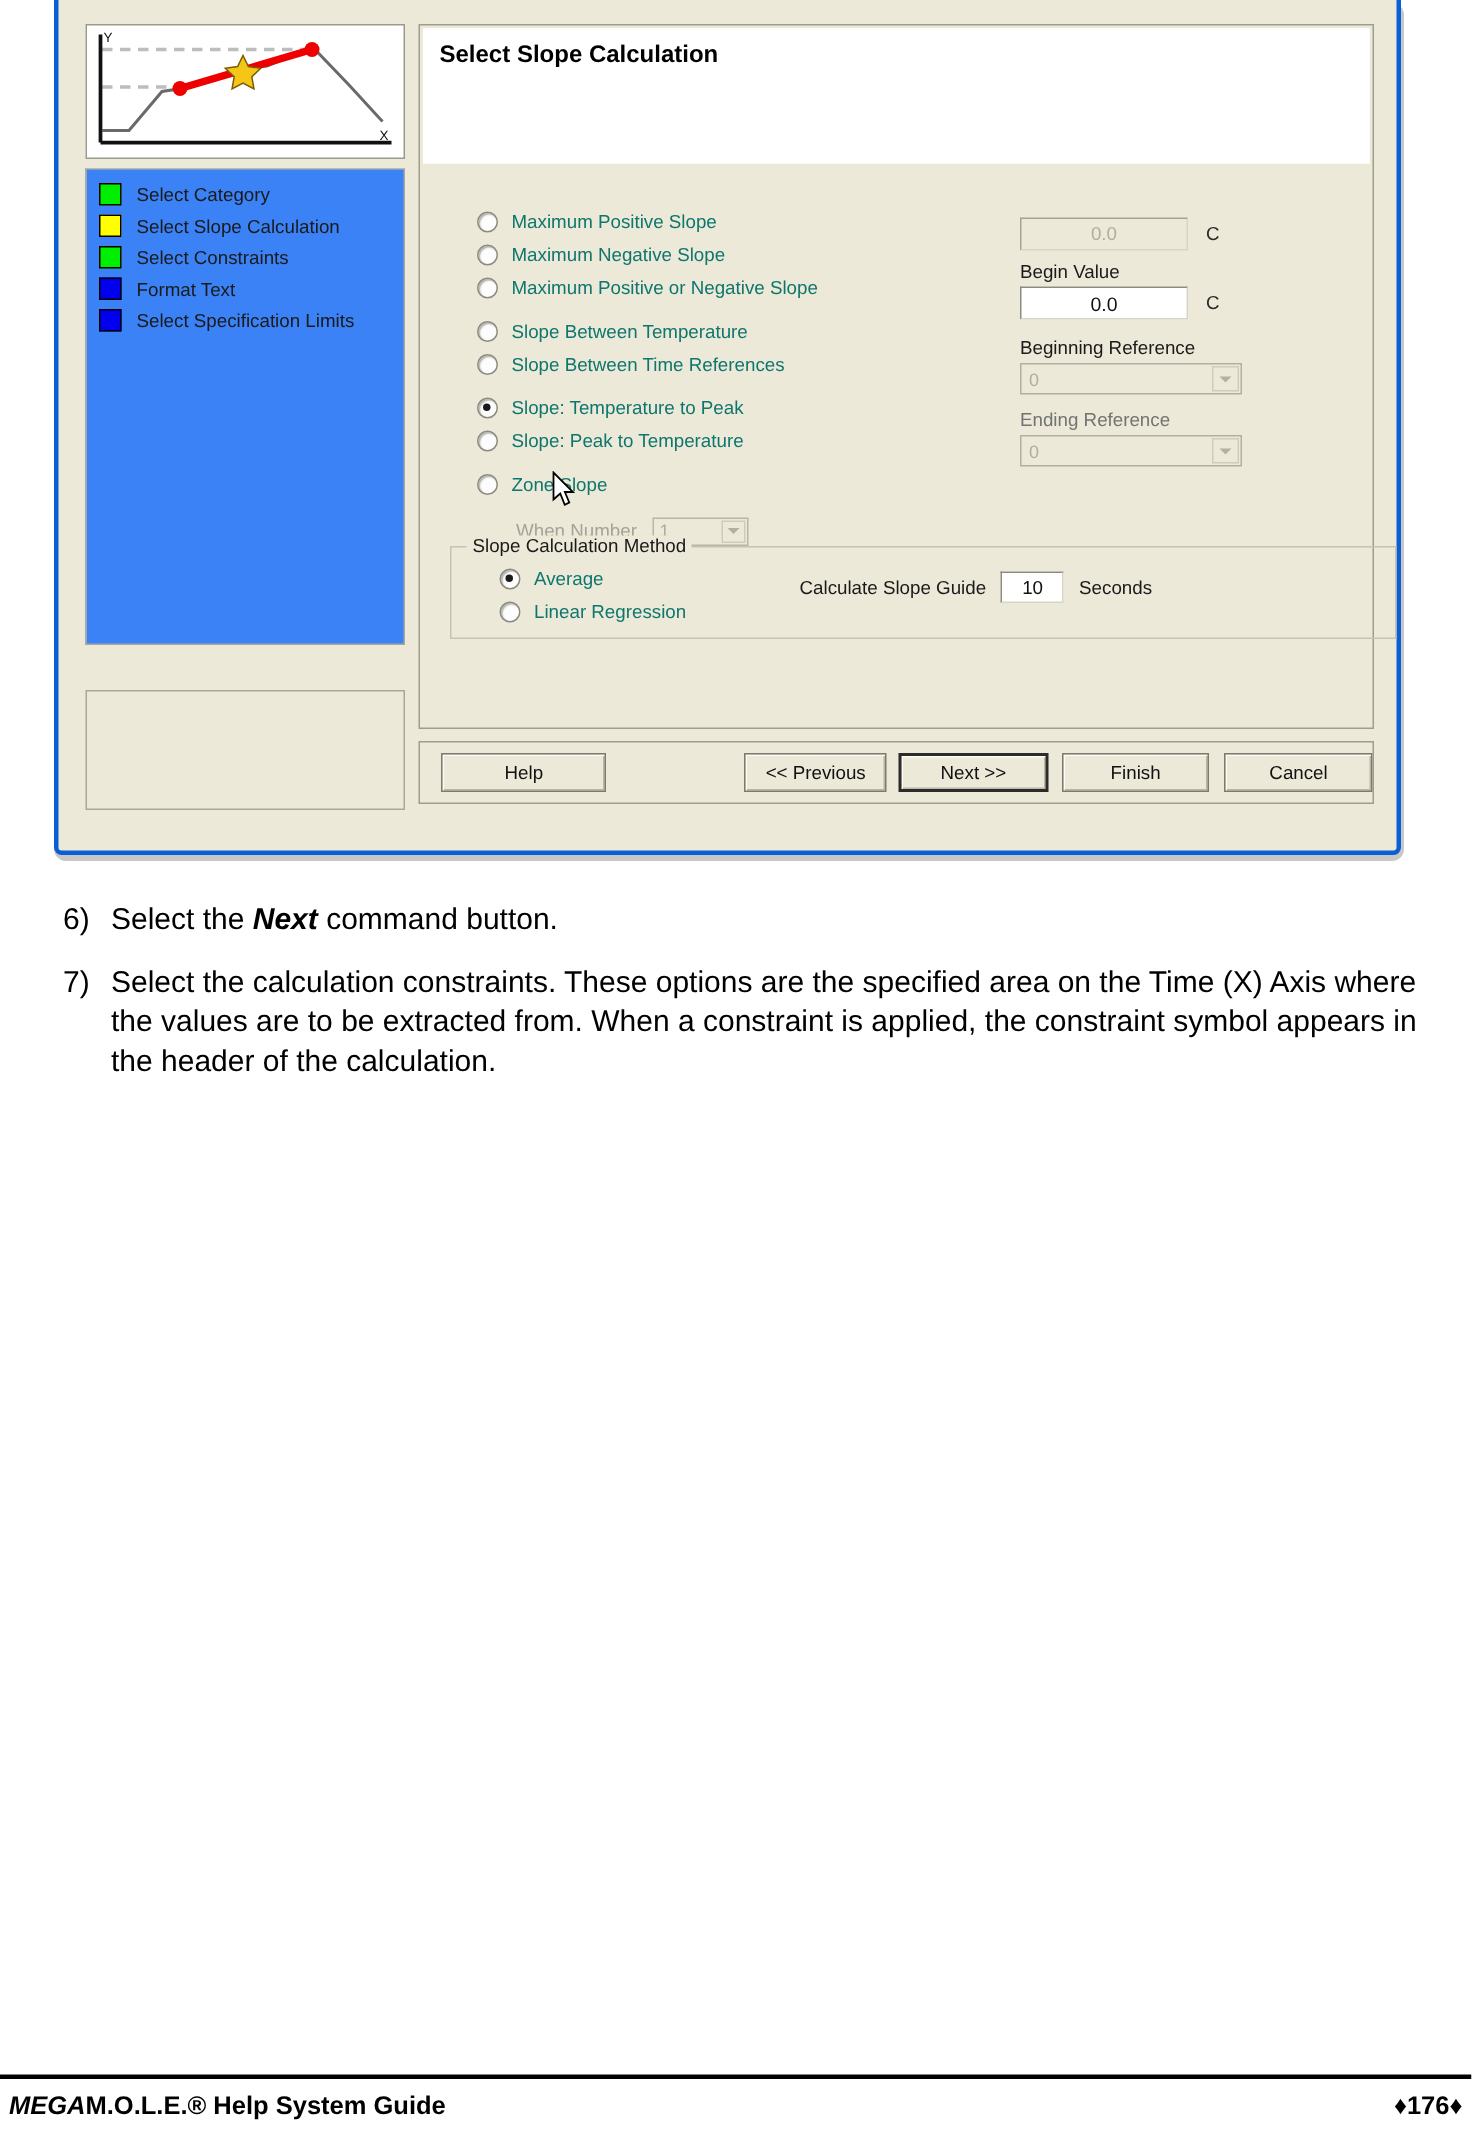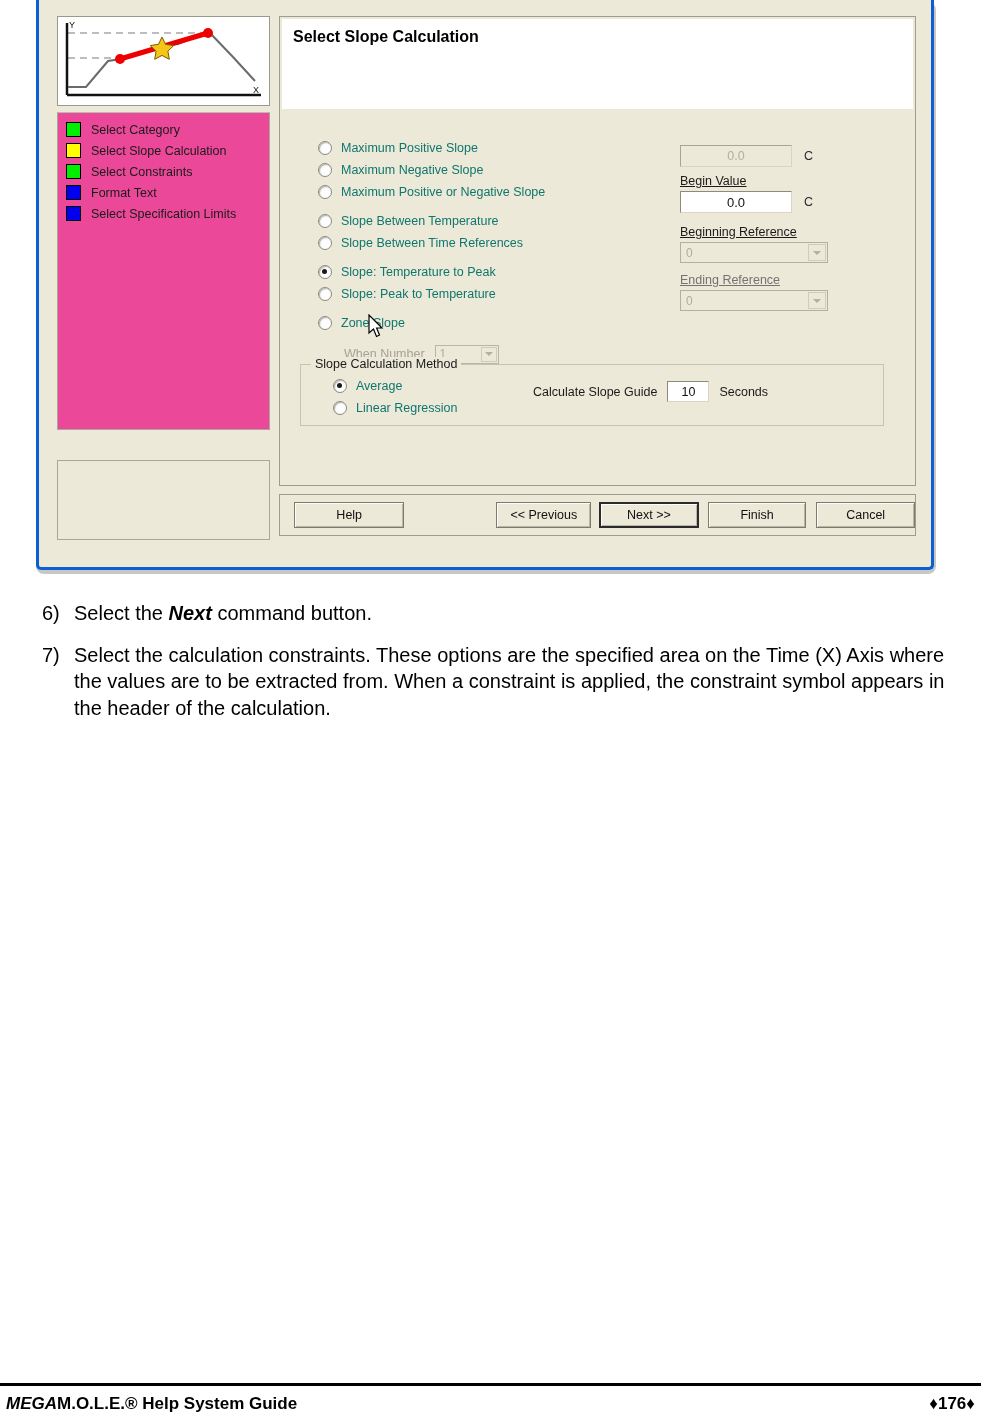--- a/index.html
+++ b/index.html
@@ -45,21 +45,21 @@
   
   .sidebar{
     position:absolute;left:18px;top:16px;width:215px;height:420px;
   }
   .thumb{
     width:213px;height:90px;background:#ffffff;
     border:1px solid #9a9a8c;box-sizing:border-box;position:relative;
   }
   .steps{
     position:absolute;left:0;top:96px;width:213px;height:318px;
-    background:#ec4899;border:1px solid #aaa79a;box-sizing:border-box;
+    background:#3b82f6;border:1px solid #aaa79a;box-sizing:border-box;
     border-top-color:#bdbab0;padding:6px 0 0 8px;
   }
   .step{display:flex;align-items:center;height:21px;}
   .swatch{width:13px;height:13px;border:1px solid #000;margin-right:10px;flex:0 0 auto;}
   .step-label{font-size:12.5px;color:#1a1a1a;white-space:nowrap;}
   .lower-panel{
     position:absolute;left:18px;top:460px;width:213px;height:80px;
     background:#ece9d8;border:1px solid #aaa79a;box-sizing:border-box;
   }
 
@@ -117,32 +117,32 @@
     box-sizing:border-box;display:flex;align-items:center;justify-content:center;
   }
   .txt-dis span{font-size:12.5px;color:#b2aea1;}
   .txt-on{
     width:112px;height:22px;background:#ffffff;border:1px solid #8d8a7e;
     border-right-color:#d8d5c8;border-bottom-color:#d8d5c8;
     box-sizing:border-box;display:flex;align-items:center;justify-content:center;
   }
   .txt-on span{font-size:13px;color:#111;}
   .unit{font-size:12.5px;color:#2a2a2a;margin-left:12px;}
-  .fld-label{font-size:12.5px;color:#1a1a1a;margin:7px 0 3px 0;text-decoration:underline;}
+  .fld-label{font-size:12.5px;color:#1a1a1a;margin:7px 0 3px 0;}
   .fld-label.dim{color:#737373;}
   .combo-wide{
     width:148px;height:21px;background:#ece9d8;border:1px solid #b3af a2;
     border:1px solid #b3afa2;box-sizing:border-box;position:relative;display:flex;align-items:center;
   }
   .combo-wide .cv{font-size:12px;color:#b0ac9f;margin-left:5px;}
   .combo-wide .combo-arrow{width:18px;height:17px;right:1px;top:1px;}
 
   
   .groupbox{
-    position:absolute;left:20px;top:253px;width:584px;height:62px;
+    position:absolute;left:20px;top:253px;width:631px;height:62px;
     border:1px solid #c6c2b4;box-sizing:border-box;
   }
   .gb-title{
     position:absolute;left:10px;top:-8px;background:#ece9d8;padding:0 4px;
     font-size:12.5px;color:#1a1a1a;white-space:nowrap;
   }
   .gb-radios{position:absolute;left:32px;top:10px;}
   .gb-right{position:absolute;left:232px;top:16px;display:flex;align-items:center;}
   .gb-right .lbl{font-size:12.5px;color:#1a1a1a;}
   .sec-box{

